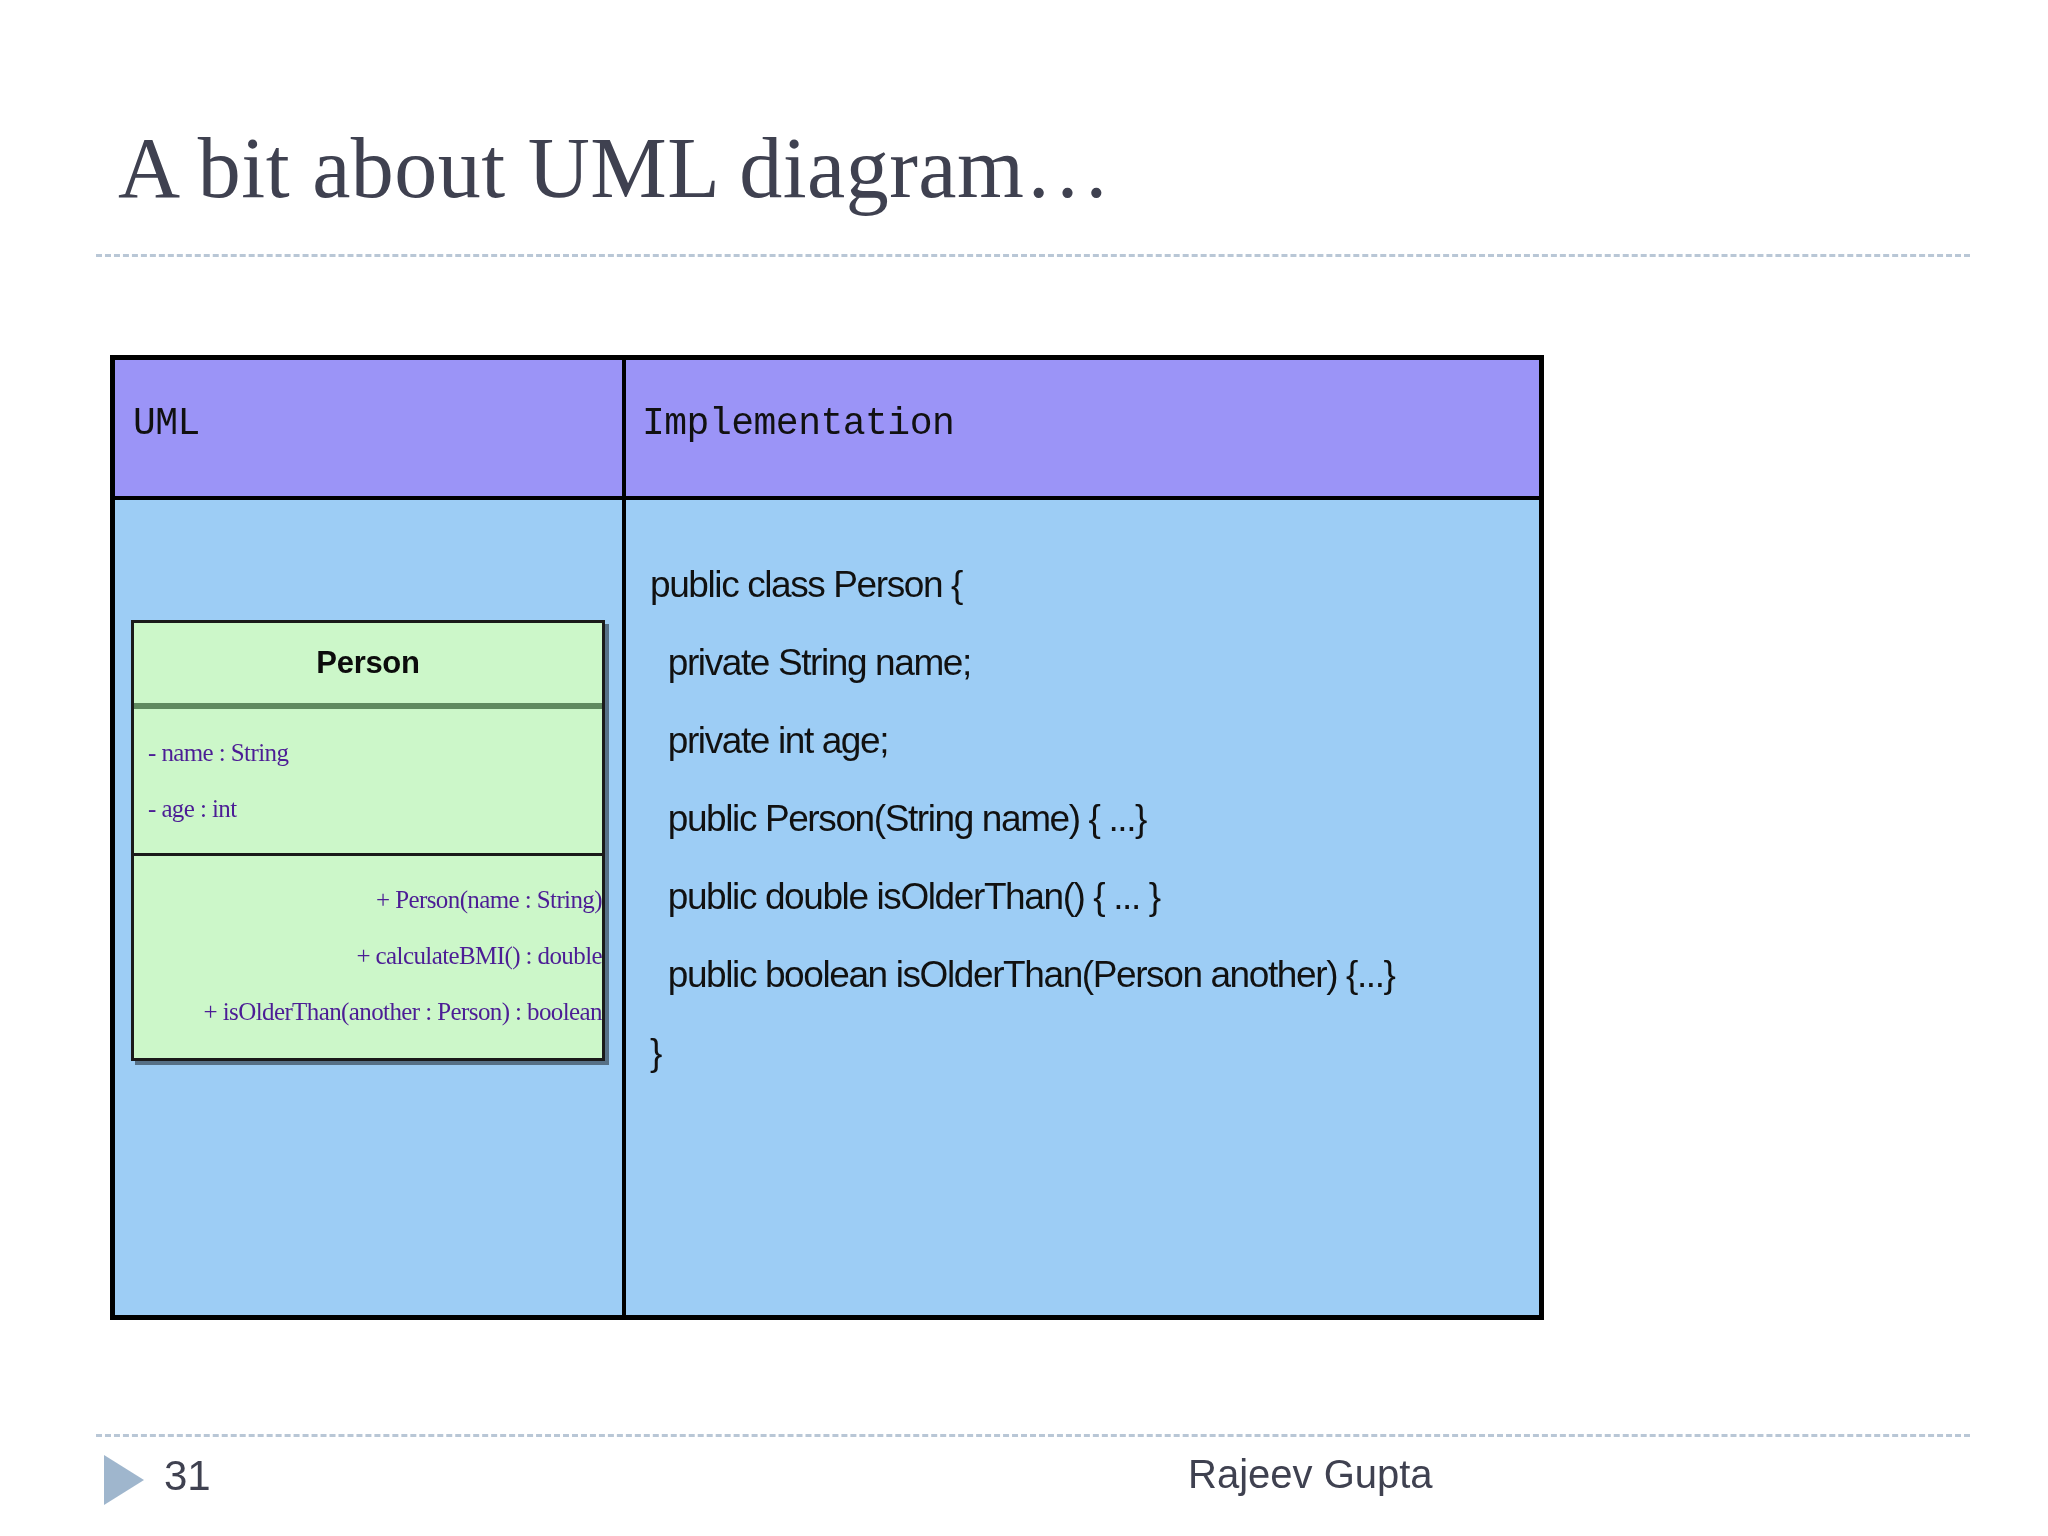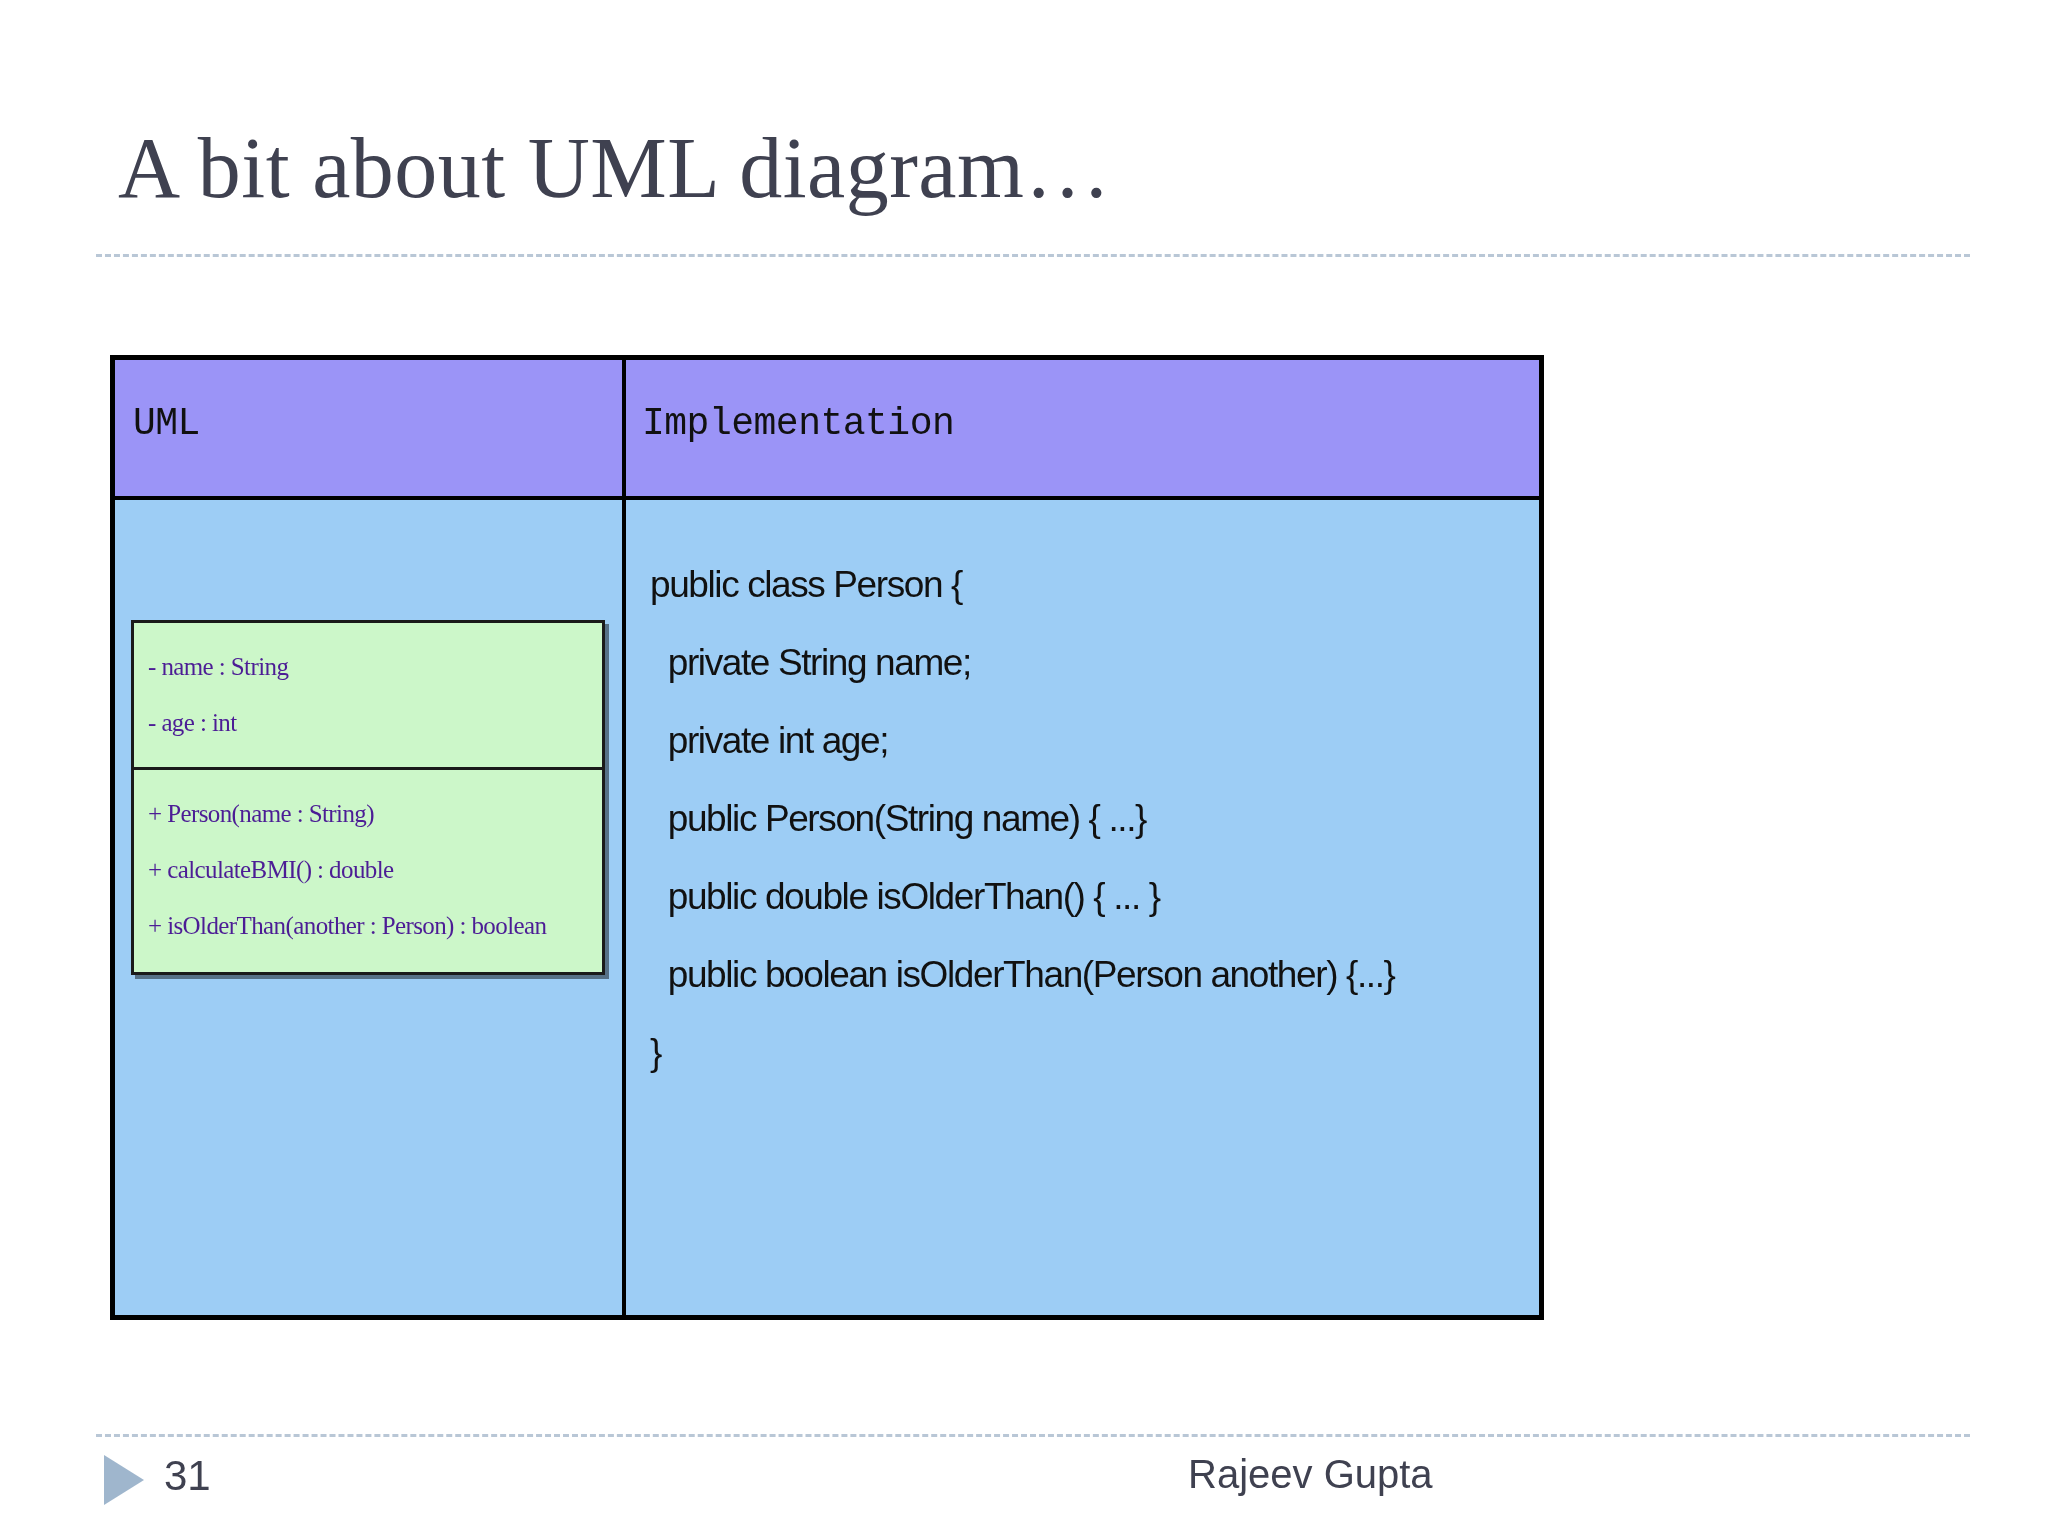--- a/index.html
+++ b/index.html
@@ -107,20 +107,21 @@
     font-weight: bold;
     color: #0c0c0c;
     letter-spacing: -0.3px;
   }
   #class-attributes {
     padding: 16px 0 16px 14px;
     border-bottom: 3px solid #1a1a1a;
   }
   #class-methods {
     padding: 16px 0 18px 14px;
+    text-align: right;
   }
   .uml-line {
     font-family: Liberation Serif, serif;
     font-size: 25px;
     line-height: 56px;
     color: #4c1d95;
     letter-spacing: -0.6px;
     white-space: nowrap;
   }
 
@@ -190,20 +191,23 @@
     <div class="col-right">
       <div class="head-cell right">Implementation</div>
     </div>
   </div>
 
   <div class="table-row" id="table-body">
 
     <div class="col-left">
       <div id="person-class-box">
 
+        <div id="class-name-band">
+          <span>Person</span>
+        </div>
 
         <div id="class-attributes">
           <div class="uml-line">- name : String</div>
           <div class="uml-line">- age : int</div>
         </div>
 
         <div id="class-methods">
           <div class="uml-line">+ Person(name : String)</div>
           <div class="uml-line">+ calculateBMI() : double</div>
           <div class="uml-line">+ isOlderThan(another : Person) : boolean</div>

